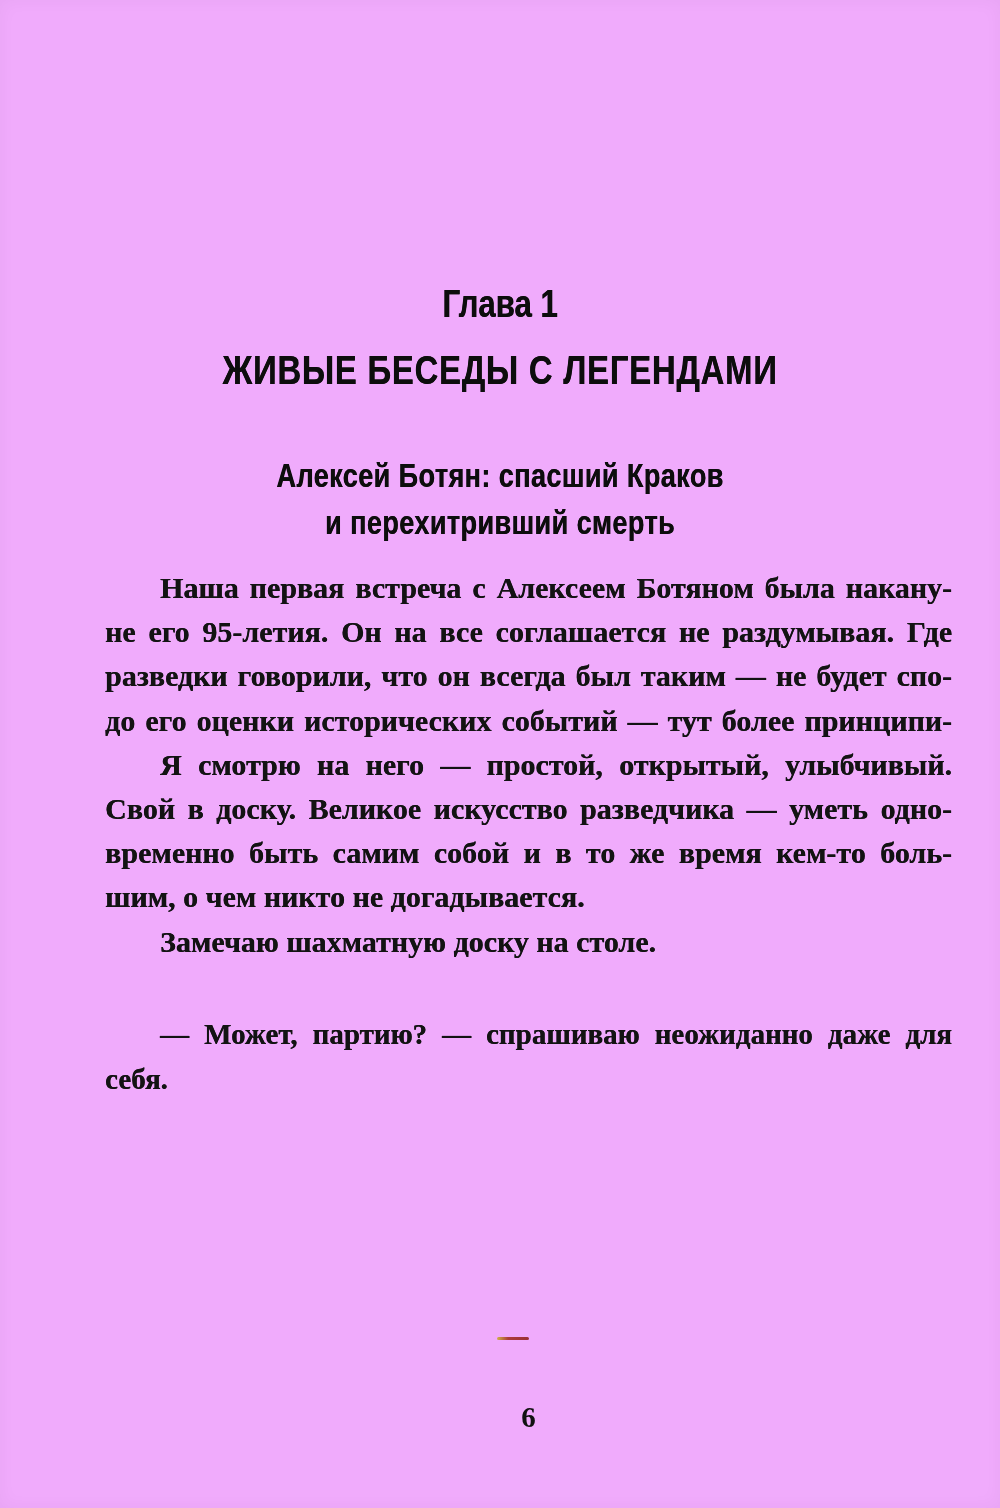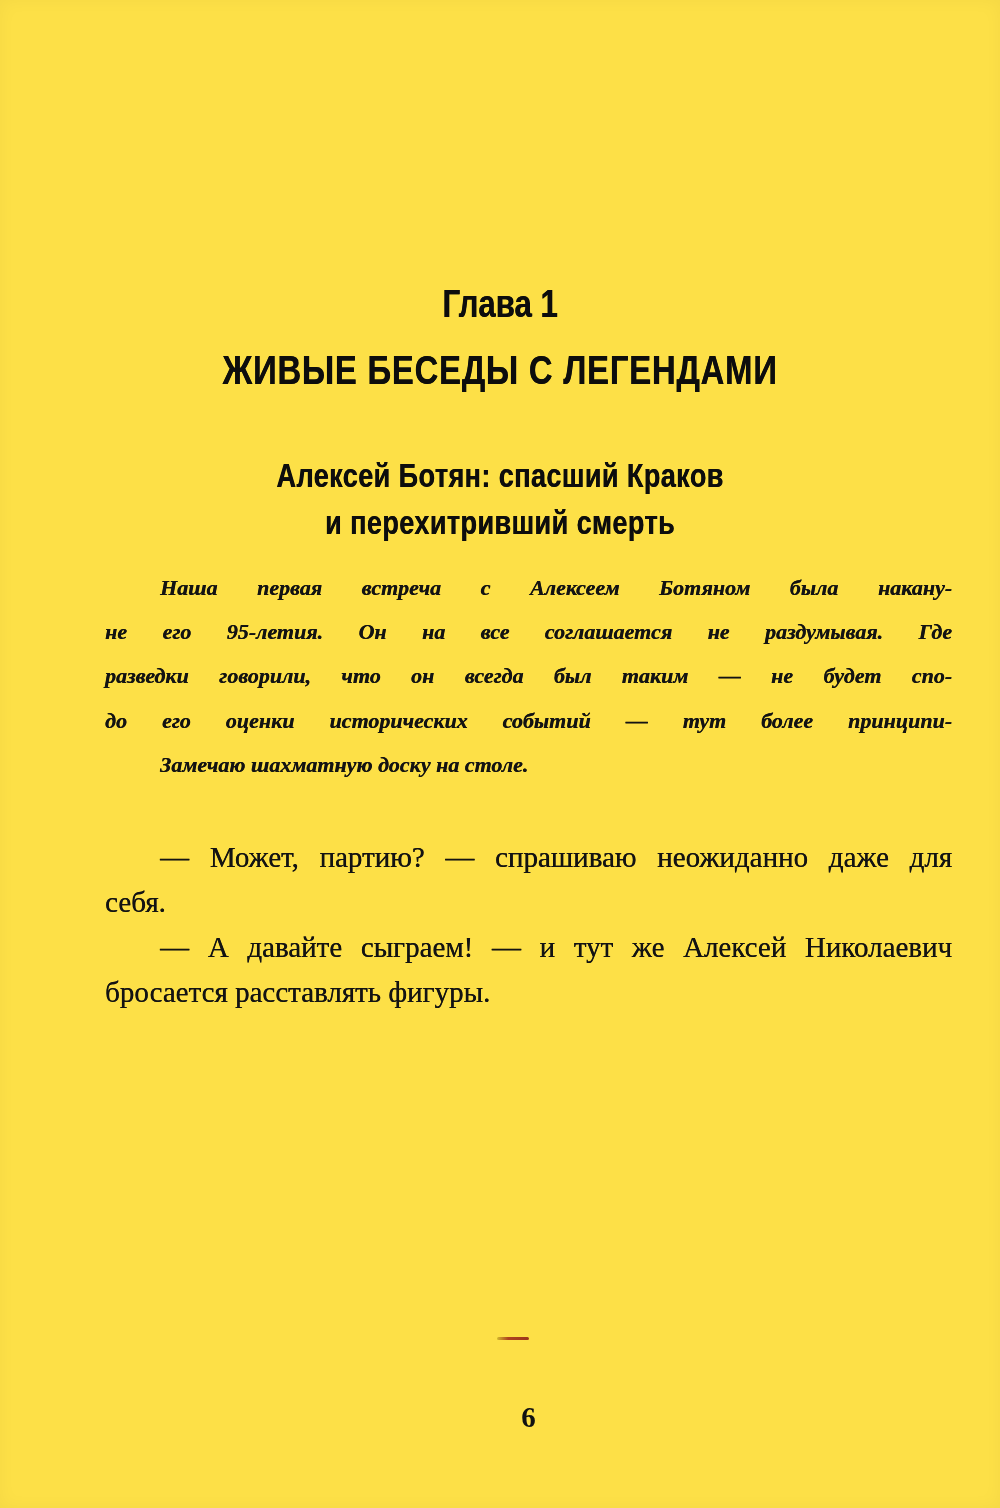--- a/index.html
+++ b/index.html
@@ -4,21 +4,21 @@
 <style>
   html, body {
     margin: 0;
     padding: 0;
     background: #ffffff;
   }
   .page {
     position: relative;
     width: 1000px;
     height: 1508px;
-    background: #fde047;
+    background: #f0abfc;
     overflow: hidden;
     font-family: "Liberation Serif", serif;
     color: #131313;
     box-shadow: inset 0 0 18px rgba(0,0,0,0.04);
   }
 
   
   .heading {
     position: absolute;
     left: 0;
@@ -62,32 +62,31 @@
     text-align-last: justify;
   }
   .line.last {
     text-align-last: left;
   }
   .line.first {
     text-indent: 55px;
   }
   .intro-block .line {
     font-family: "Liberation Serif", serif;
-    font-style: italic;
     font-weight: 700;
-    font-size: 22px;
+    font-size: 30px;
     line-height: 44.2px;
     text-shadow: 0.3px 0 0 currentColor;
   }
   .dialog-gap {
     height: 48px;
   }
   .dialog-block .line {
     font-family: "Liberation Serif", serif;
-    font-weight: 400;
+    font-weight: 700;
     font-size: 29px;
     line-height: 45px;
     text-shadow: 0.3px 0 0 currentColor;
   }
 
   
   .page-number {
     position: absolute;
     left: 105px;
     width: 847px;
@@ -128,32 +127,34 @@
 
   <div class="body-text">
     <div class="intro-block">
         <div class="para">
           <div class="line first">Наша первая встреча с Алексеем Ботяном была накану-</div>
           <div class="line">не его 95-летия. Он на все соглашается не раздумывая. Где</div>
           <div class="line">разведки говорили, что он всегда был таким — не будет спо-</div>
           <div class="line">до его оценки исторических событий — тут более принципи-</div>
         </div>
         <div class="para">
+          <div class="line first">Я смотрю на него — простой, открытый, улыбчивый.</div>
+          <div class="line">Свой в доску. Великое искусство разведчика — уметь одно-</div>
+          <div class="line">временно быть самим собой и в то же время кем-то боль-</div>
+          <div class="line last">шим, о чем никто не догадывается.</div>
+        </div>
+        <div class="para">
           <div class="line first last">Замечаю шахматную доску на столе.</div>
         </div>
       </div>
     <div class="dialog-gap"></div>
     <div class="dialog-block">
         <div class="para">
           <div class="line first">— Может, партию? — спрашиваю неожиданно даже для</div>
           <div class="line last">себя.</div>
-        </div>
-        <div class="para">
-          <div class="line first">— А давайте сыграем! — и тут же Алексей Николаевич</div>
-          <div class="line last">бросается расставлять фигуры.</div>
         </div>
       </div>
   </div>
 
   <div class="scan-artifact"></div>
 
   <div class="page-number">6</div>
 
 </div>
 

